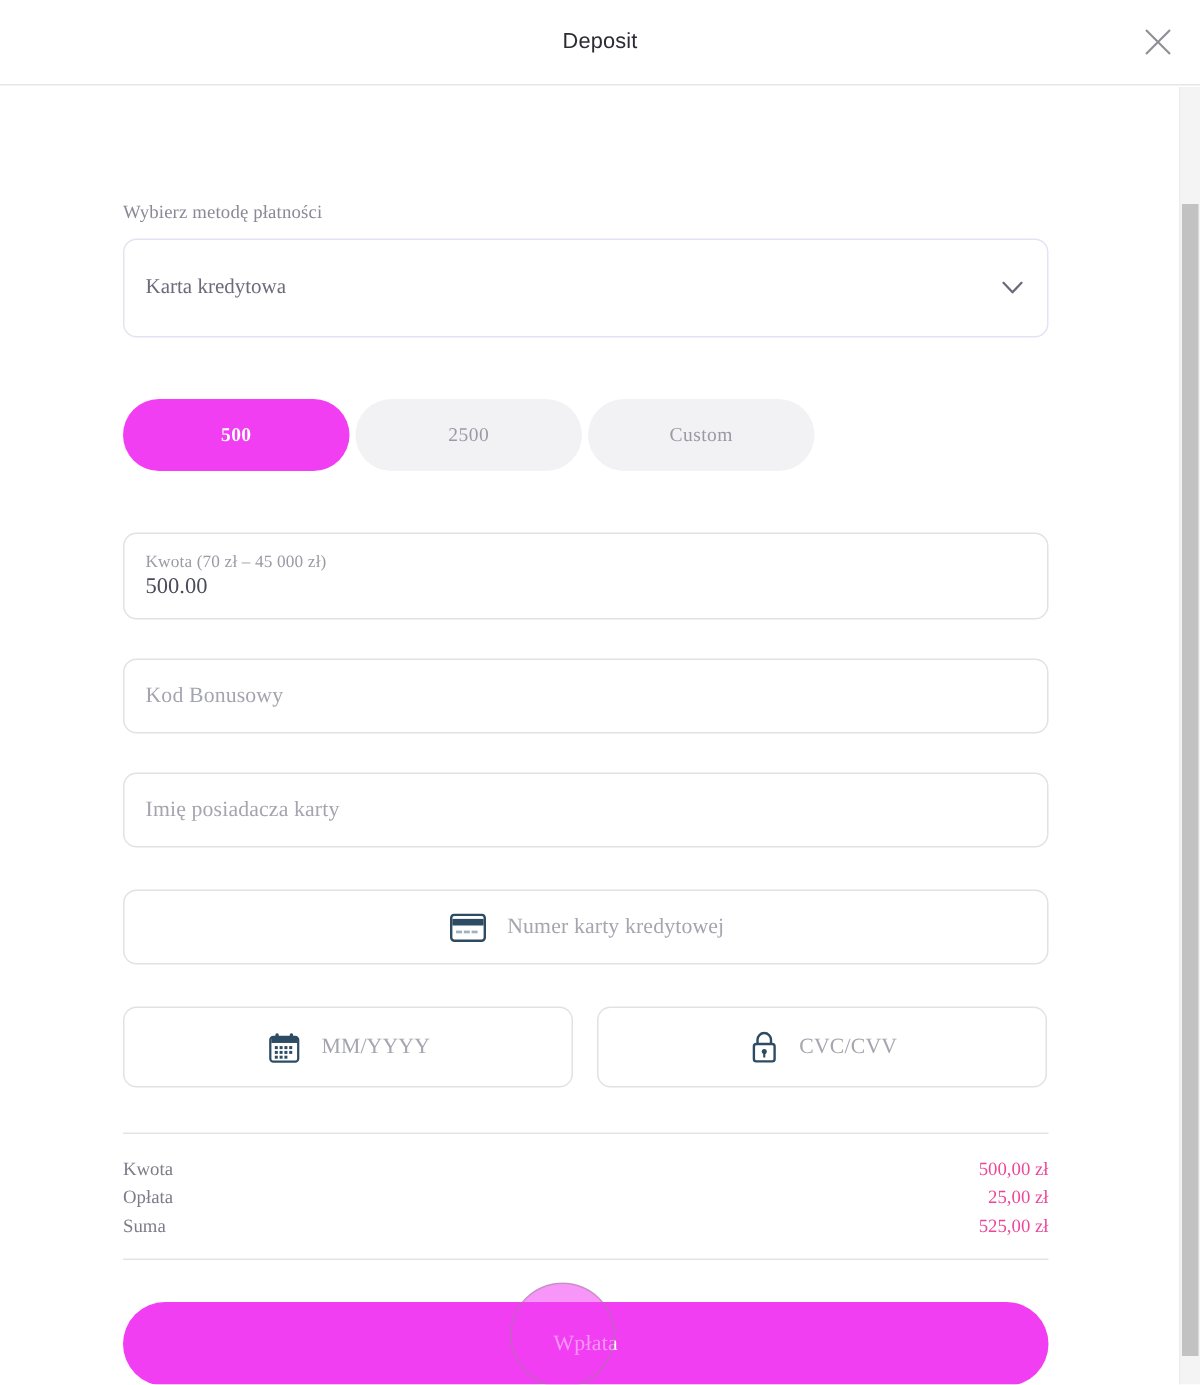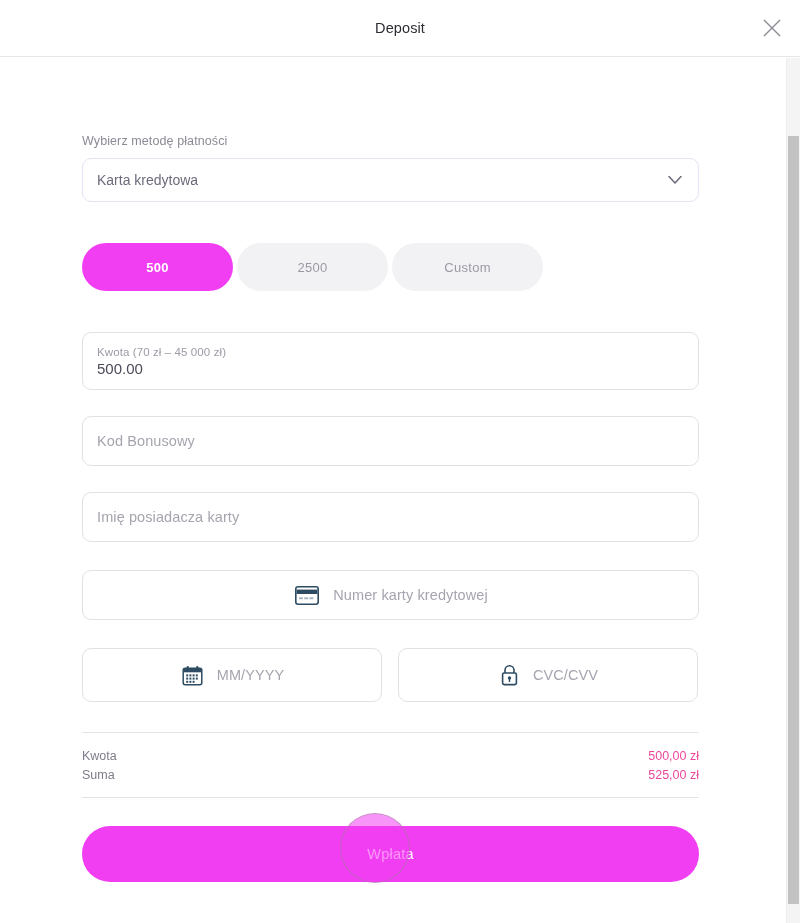--- a/index.html
+++ b/index.html
@@ -50,38 +50,39 @@
     cursor: pointer;
   }
   .close-btn svg { display: block; }
 
   
   .modal-body {
     position: relative;
     padding: 0;
     height: 866px;
     overflow: hidden;
+    font-family: Liberation Serif, serif;
   }
 
   .form-wrap {
     padding: 77px 100px 0 82px;
   }
 
   
   .field-label-top {
     font-size: 12.5px;
     color: #8a8a96;
     margin-bottom: 10px;
     letter-spacing: .1px;
   }
 
   .select-box {
     position: relative;
     width: 617px;
-    height: 44px;
+    height: 66px;
     border: 1px solid #e3e4f3;
     border-radius: 9px;
     background: #ffffff;
     display: flex;
     align-items: center;
     padding: 0 18px 0 14px;
     cursor: pointer;
   }
   .select-value {
     font-size: 14px;
@@ -343,20 +344,24 @@
           <span class="placeholder">CVC/CVV</span>
         </div>
       </div>
 
       <div class="summary">
         <div class="summary-row">
           <span>Kwota</span>
           <span class="s-val">500,00 zł</span>
         </div>
         <div class="summary-row">
+          <span>Opłata</span>
+          <span class="s-val">25,00 zł</span>
+        </div>
+        <div class="summary-row">
           <span>Suma</span>
           <span class="s-val">525,00 zł</span>
         </div>
       </div>
 
       <div class="submit-wrap">
         <button class="submit-btn">Wpłata</button>
         <div class="click-ripple"></div>
         
       </div>

